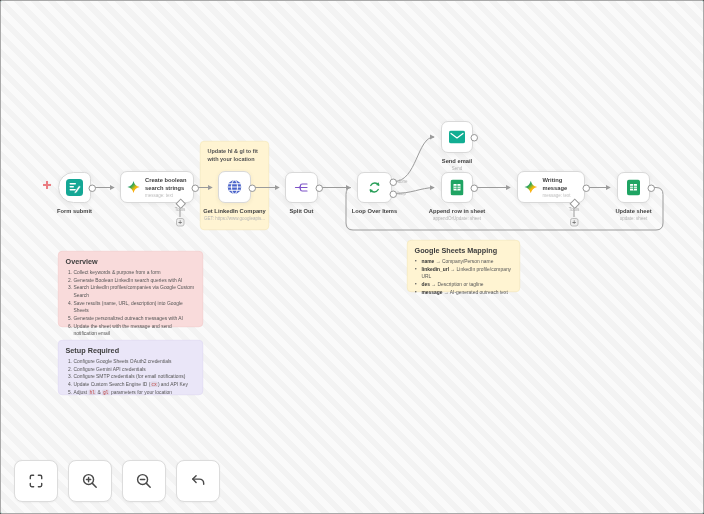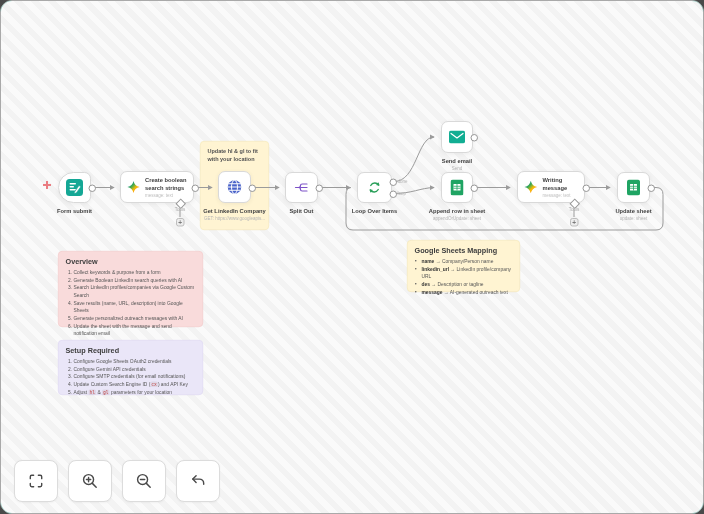--- a/index.html
+++ b/index.html
@@ -1,21 +1,21 @@
 <!DOCTYPE html>
 <html><head>
 <meta charset="utf-8">
 <style>
   html,body{margin:0;padding:0;}
   body{
     width:704px;height:514px;background:#4a4a4a;position:relative;overflow:hidden;
     font-family:"Liberation Sans","DejaVu Sans",sans-serif;
   }
   .frame{
-    position:absolute;inset:0;border:1.5px solid #a9a9a9;border-radius:12px;
+    position:absolute;inset:0;border:1.5px solid #a9a9a9;border-radius:2px;
     overflow:hidden;background:#5eead4;box-sizing:border-box;
   }
   #stage{
     position:absolute;left:0;top:0;width:1408px;height:1028px;
     transform:scale(.5);transform-origin:0 0;
     background:repeating-linear-gradient(45deg,#f3f3f3 0px,#f3f3f3 12px,#fafafa 12px,#fafafa 24px);
   }
   .abs{position:absolute;}
   svg.wires{position:absolute;left:0;top:0;z-index:2;pointer-events:none;}
   

